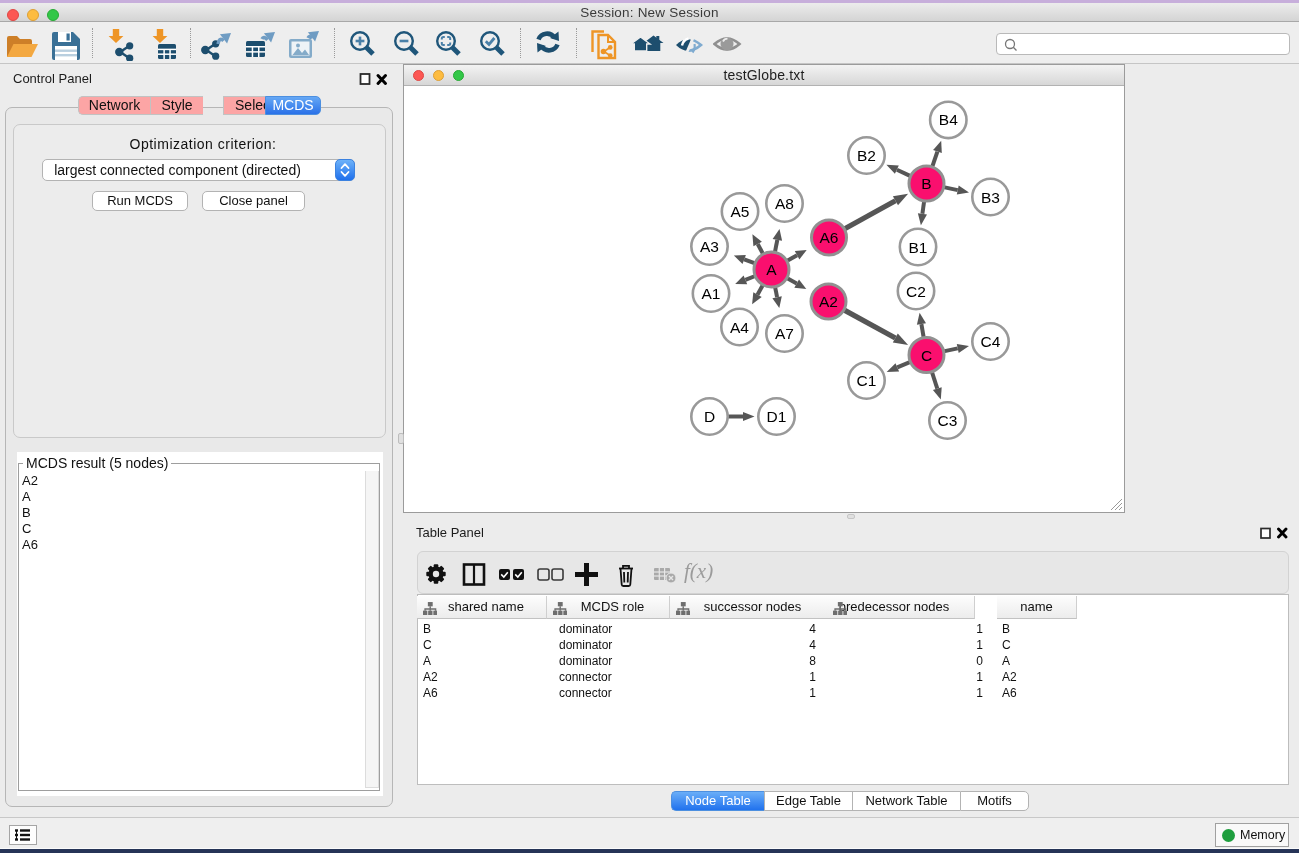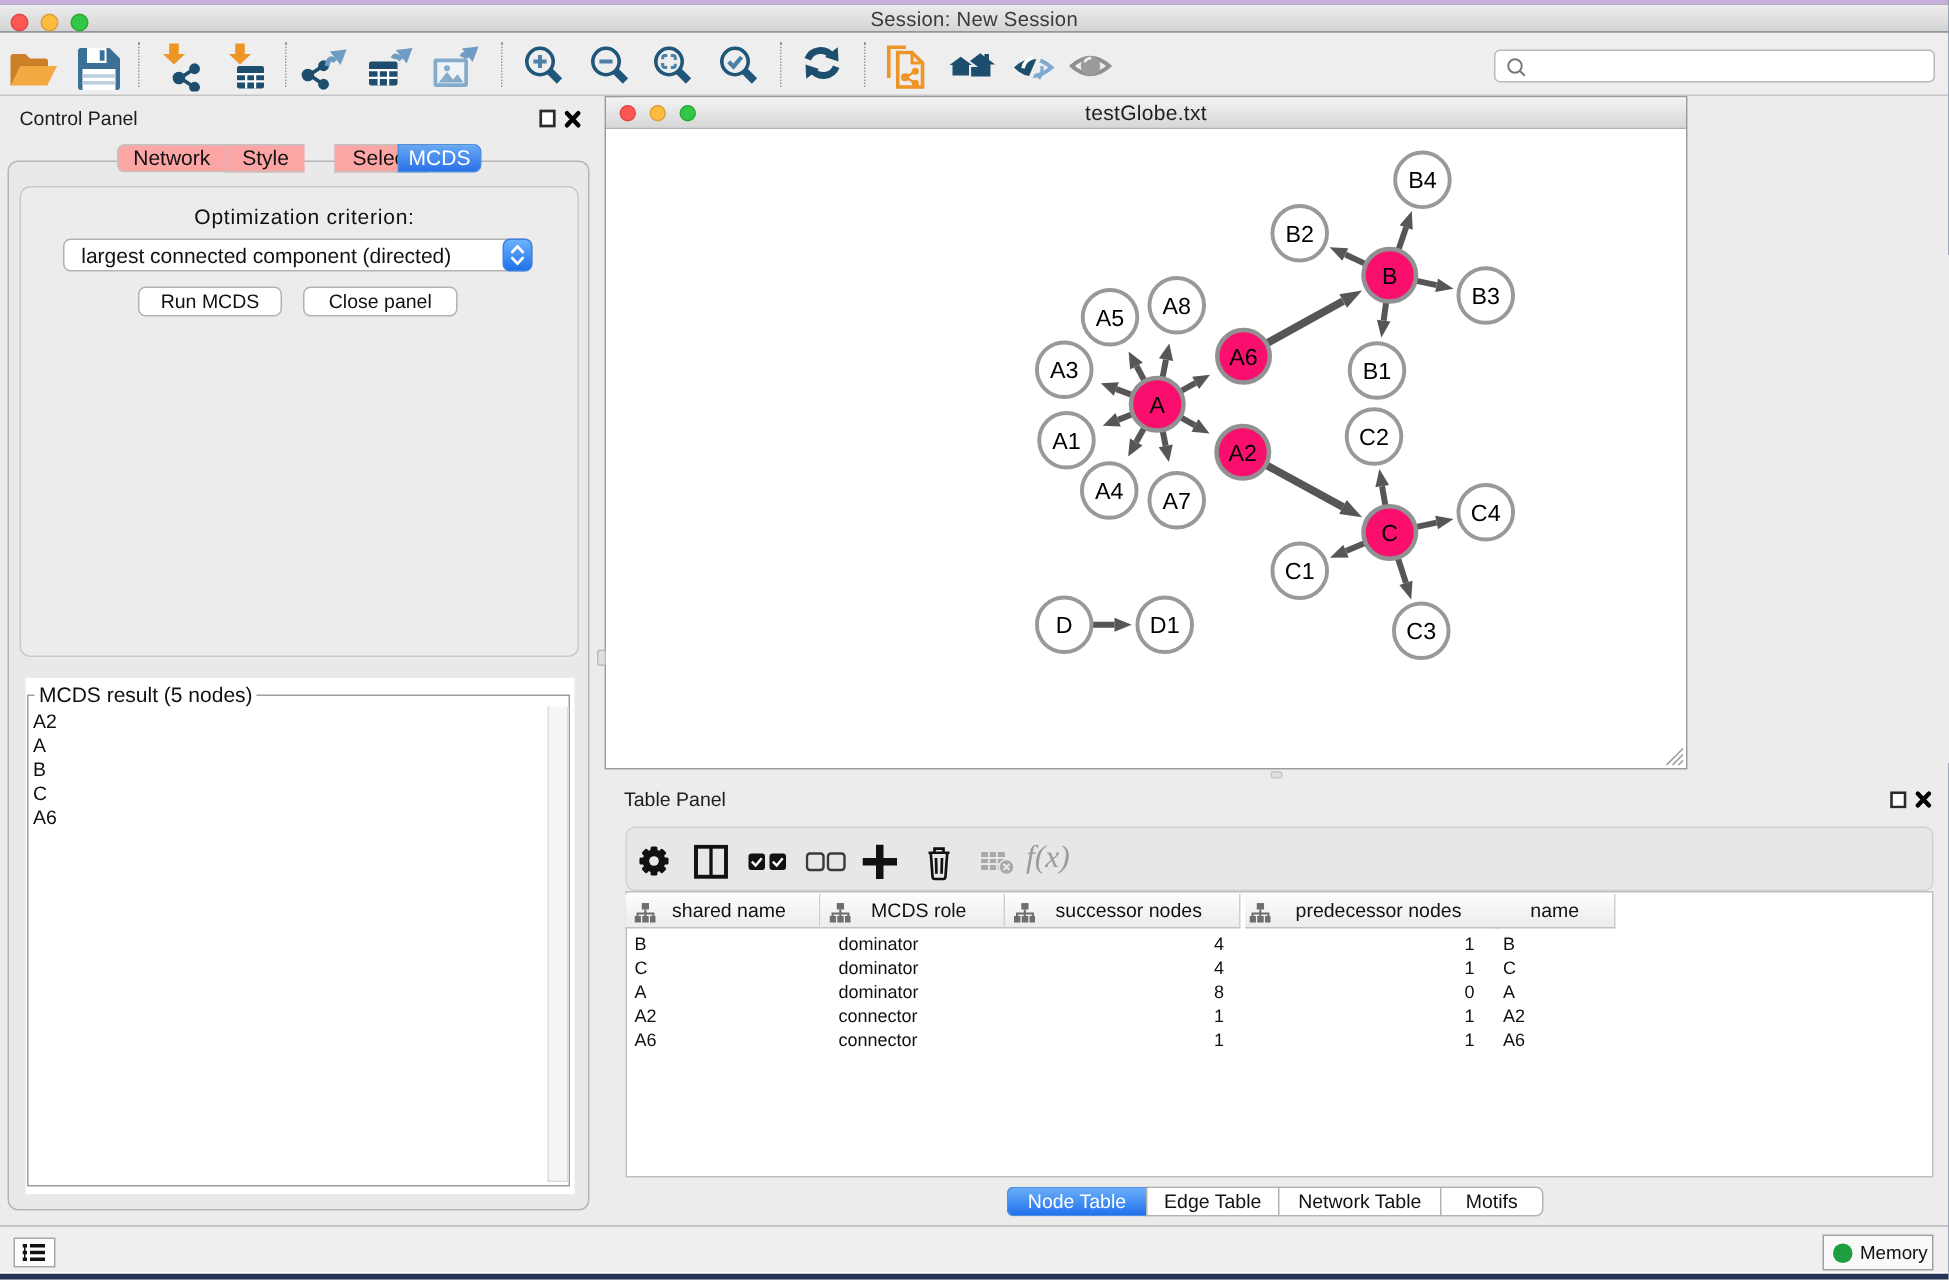--- a/index.html
+++ b/index.html
@@ -428,21 +428,21 @@
 <circle cx="17" cy="14" r="5" fill="#a9a9a9" stroke="#e7e7e7" stroke-width="1"></circle>
       <path d="M15 12 l4 4 m0 -4 l-4 4" stroke="#e7e7e7" stroke-width="1.4"></path>
     </svg>
   <div style="position:absolute;left:266px;top:7px;font-family:'Liberation Serif',serif;font-style:italic;font-size:21px;color:#9b9b9b;">f(x)</div>
   </div>
 <div class="abs" id="tp-table"></div>
 <div class="abs" id="tp-header" style="left:417px;top:596px;width:872px;height:23px;">
   <div class="th" style="left:0;width:130px;">shared name</div>
   <div class="th" style="left:130px;width:123px;">MCDS role</div>
   <div class="th" style="left:253px;width:157px;">successor nodes</div>
-  <div class="th" style="left:413px;width:170px;">predecessor nodes</div>
+  <div class="th" style="left:388px;width:170px;">predecessor nodes</div>
   <div class="th" style="left:580px;width:80px;text-indent:0;">name</div>
   <svg class="hicon" style="position:absolute;left:6px;top:6px" width="14" height="13" viewBox="0 0 13 12">
       <g fill="#6e6e6e">
         <rect x="4.5" y="0" width="4.5" height="4"></rect>
 <rect x="0" y="8" width="4" height="4.5"></rect>
         <rect x="4.8" y="8" width="4" height="4.5"></rect>
         <rect x="9.6" y="8" width="3.9" height="4.5"></rect>
 <path d="M6.7 4 v2 M1.9 8 v-1.5 h9.8 V8 M6.7 6 v2" stroke="#6e6e6e" stroke-width="1.3" fill="none"></path>
       </g>
     </svg>

